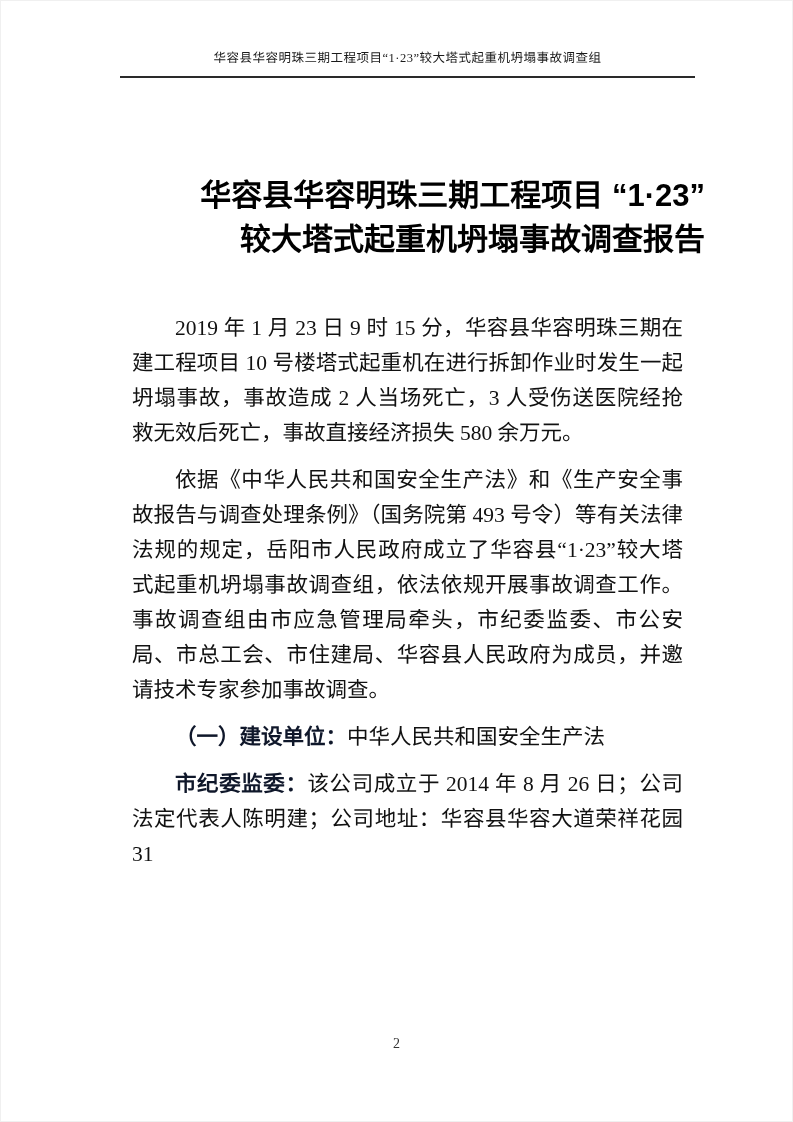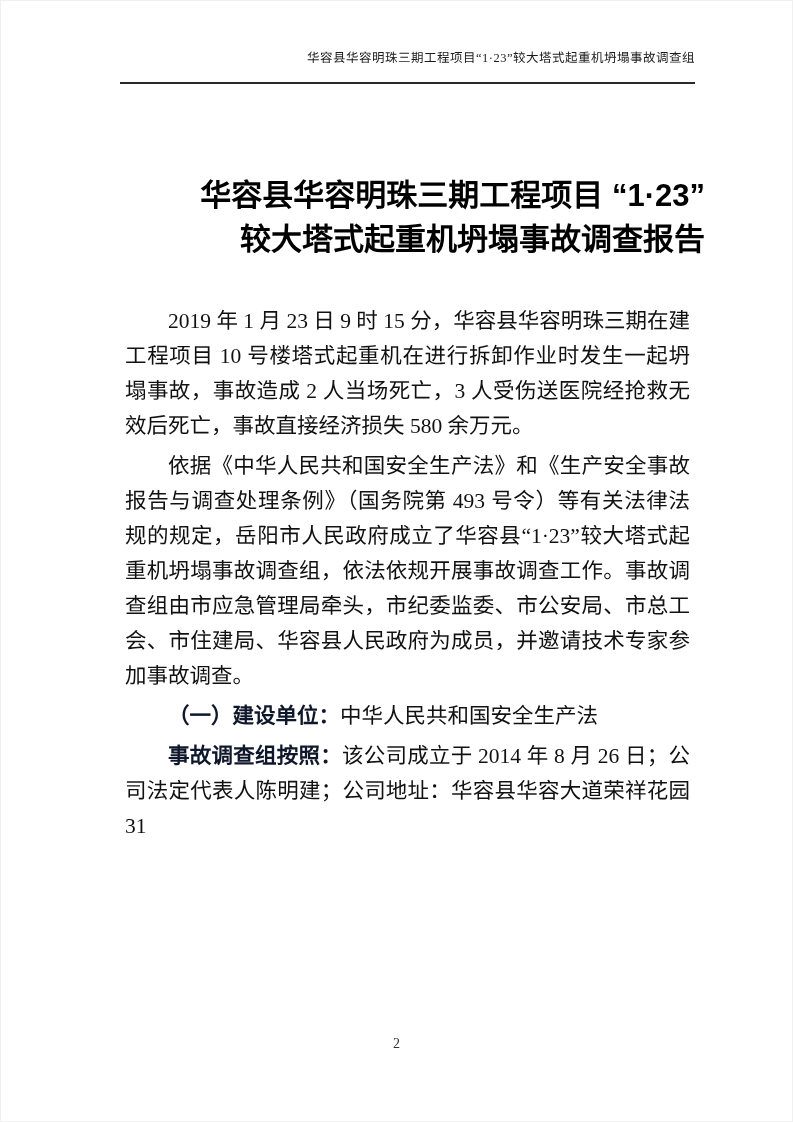--- a/index.html
+++ b/index.html
@@ -16,28 +16,28 @@
     box-shadow: inset 0 0 0 1px #f0f0f0;
     overflow: hidden;
     color: #1a1a1a;
   }
   
   .doc-header {
     position: absolute;
     top: 50px;
     left: 120px;
     right: 98px;
-    text-align: right;
+    text-align: center;
     font-family: "Liberation Serif", "DejaVu Serif", serif;
     font-size: 12.5px;
     line-height: 17px;
     letter-spacing: 0.5px;
     color: #1a1a1a;
     border-bottom: 2px solid #2a2a2a;
-    padding-bottom: 15px;
+    padding-bottom: 9px;
   }
   
   .doc-title {
     position: absolute;
     top: 174px;
     left: 110px;
     right: 88px;
     text-align: right;
     font-family: "Liberation Sans", "DejaVu Sans", sans-serif;
     font-weight: 700;
@@ -50,21 +50,21 @@
     position: absolute;
     top: 299px;
     left: 120px;
     right: 98px;
     font-family: "Liberation Serif", "DejaVu Serif", serif;
     font-size: 21.5px;
     line-height: 35px;
     color: #111111;
   }
   .doc-body p {
-    margin: 5px;
+    margin: 12px;
     text-align: justify;
     text-indent: 2em;
   }
   .section-heading {
     margin: 0;
     text-indent: 2em;
     font-family: "Liberation Sans", "DejaVu Sans", sans-serif;
     font-weight: 700;
     font-size: 21.5px;
     line-height: 35px;
@@ -102,19 +102,19 @@
   <div class="doc-body">
 
     <p>2019 年 1 月 23 日 9 时 15 分，华容县华容明珠三期在建工程项目 10 号楼塔式起重机在进行拆卸作业时发生一起坍塌事故，事故造成 2 人当场死亡，3 人受伤送医院经抢救无效后死亡，事故直接经济损失 580 余万元。</p>
 
     <p>依据《中华人民共和国安全生产法》和《生产安全事故报告与调查处理条例》（国务院第 493 号令）等有关法律法规的规定，岳阳市人民政府成立了华容县“1·23”较大塔式起重机坍塌事故调查组，依法依规开展事故调查工作。事故调查组由市应急管理局牵头，市纪委监委、市公安局、市总工会、市住建局、华容县人民政府为成员，并邀请技术专家参加事故调查。</p>
 
 
 
     <p><span class="run-label">（一）建设单位：</span><span>中华人民共和国安全生产法</span></p>
 
-    <p><span class="run-label">事故调查组按照：</span><span>该公司成立于 2014 年 8 月 26 日；公司法定代表人陈明建；公司地址：华容县华容大道荣祥花园 31</span></p>
+    <p><span class="run-label">市纪委监委：</span><span>该公司成立于 2014 年 8 月 26 日；公司法定代表人陈明建；公司地址：华容县华容大道荣祥花园 31</span></p>
 
   </div>
 
   <div class="page-number">2</div>
 
 </div>
 
 </body></html>

